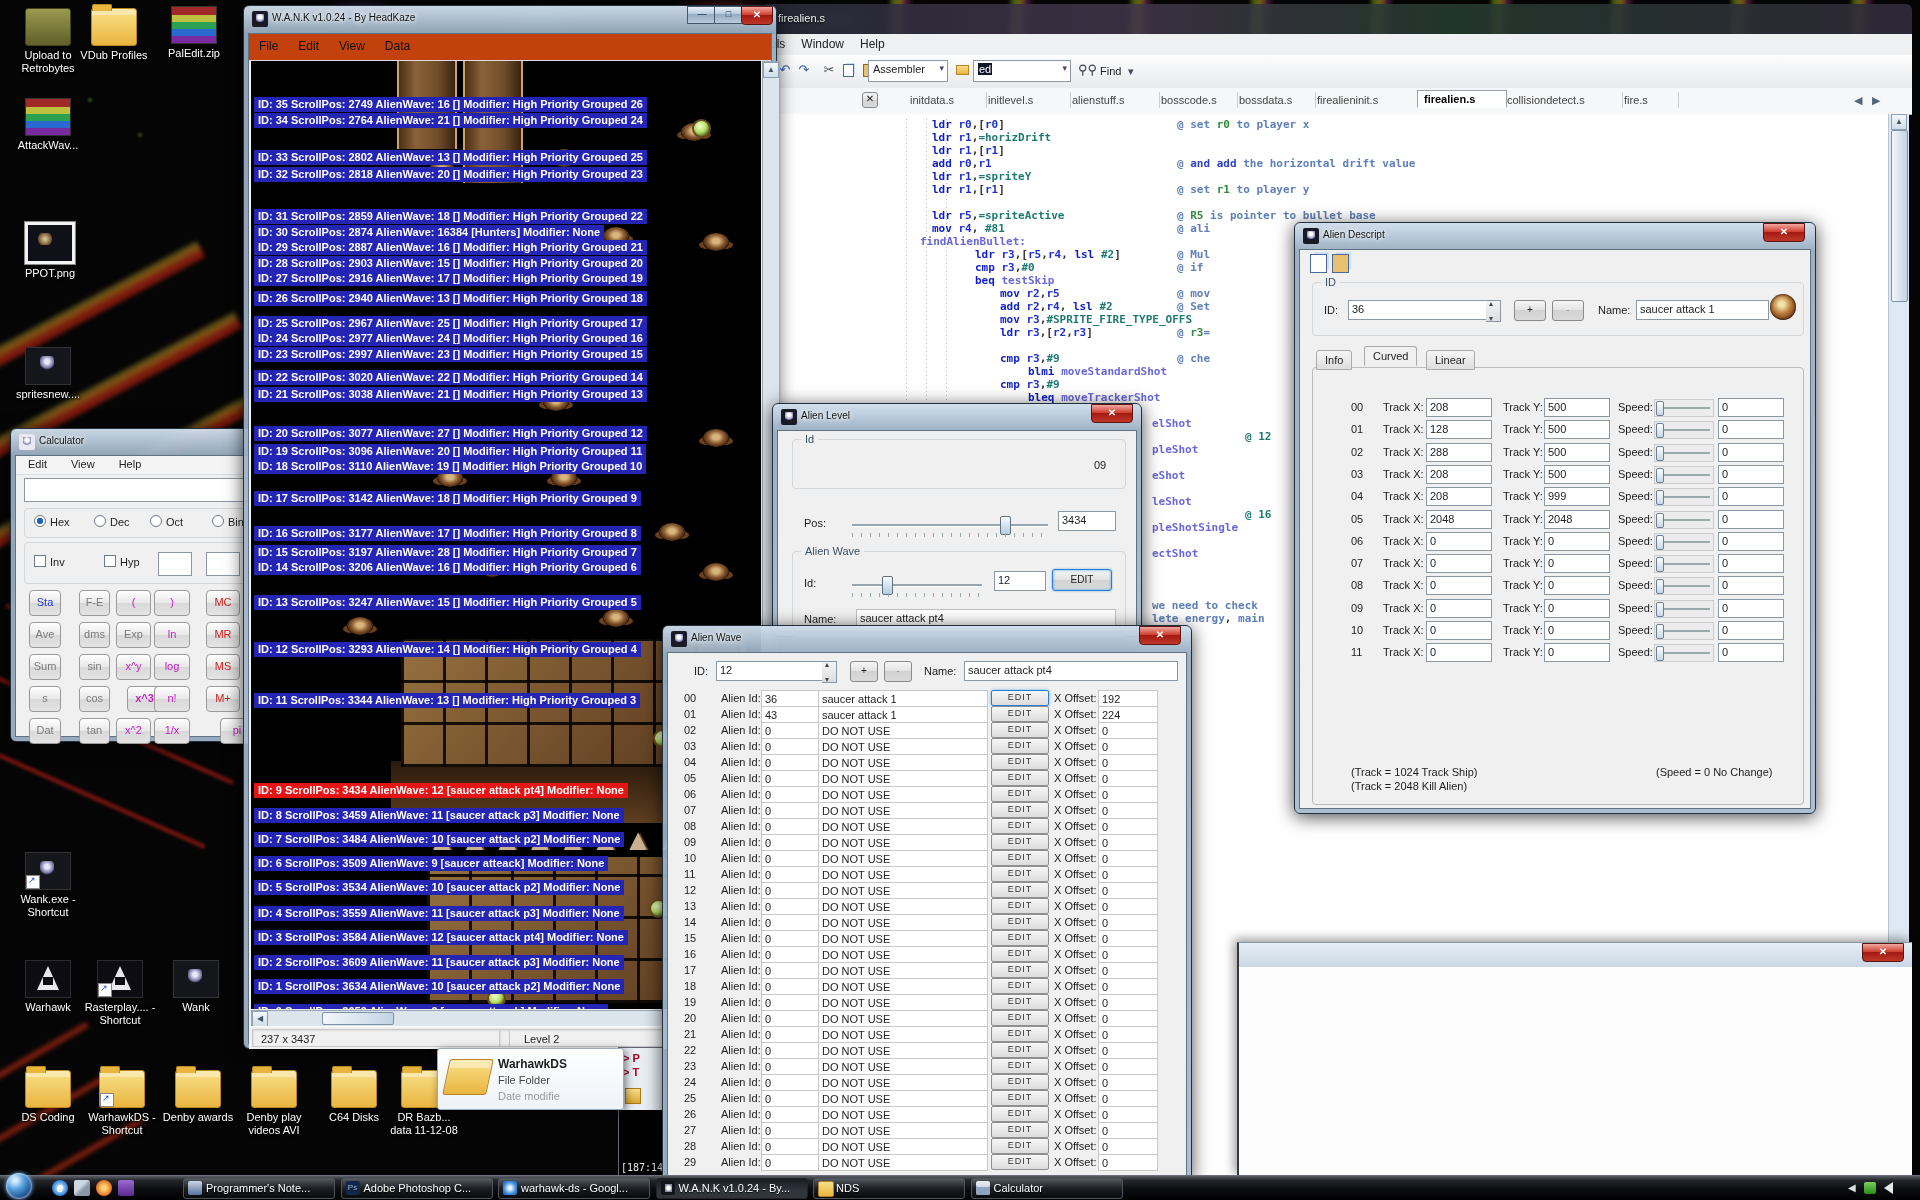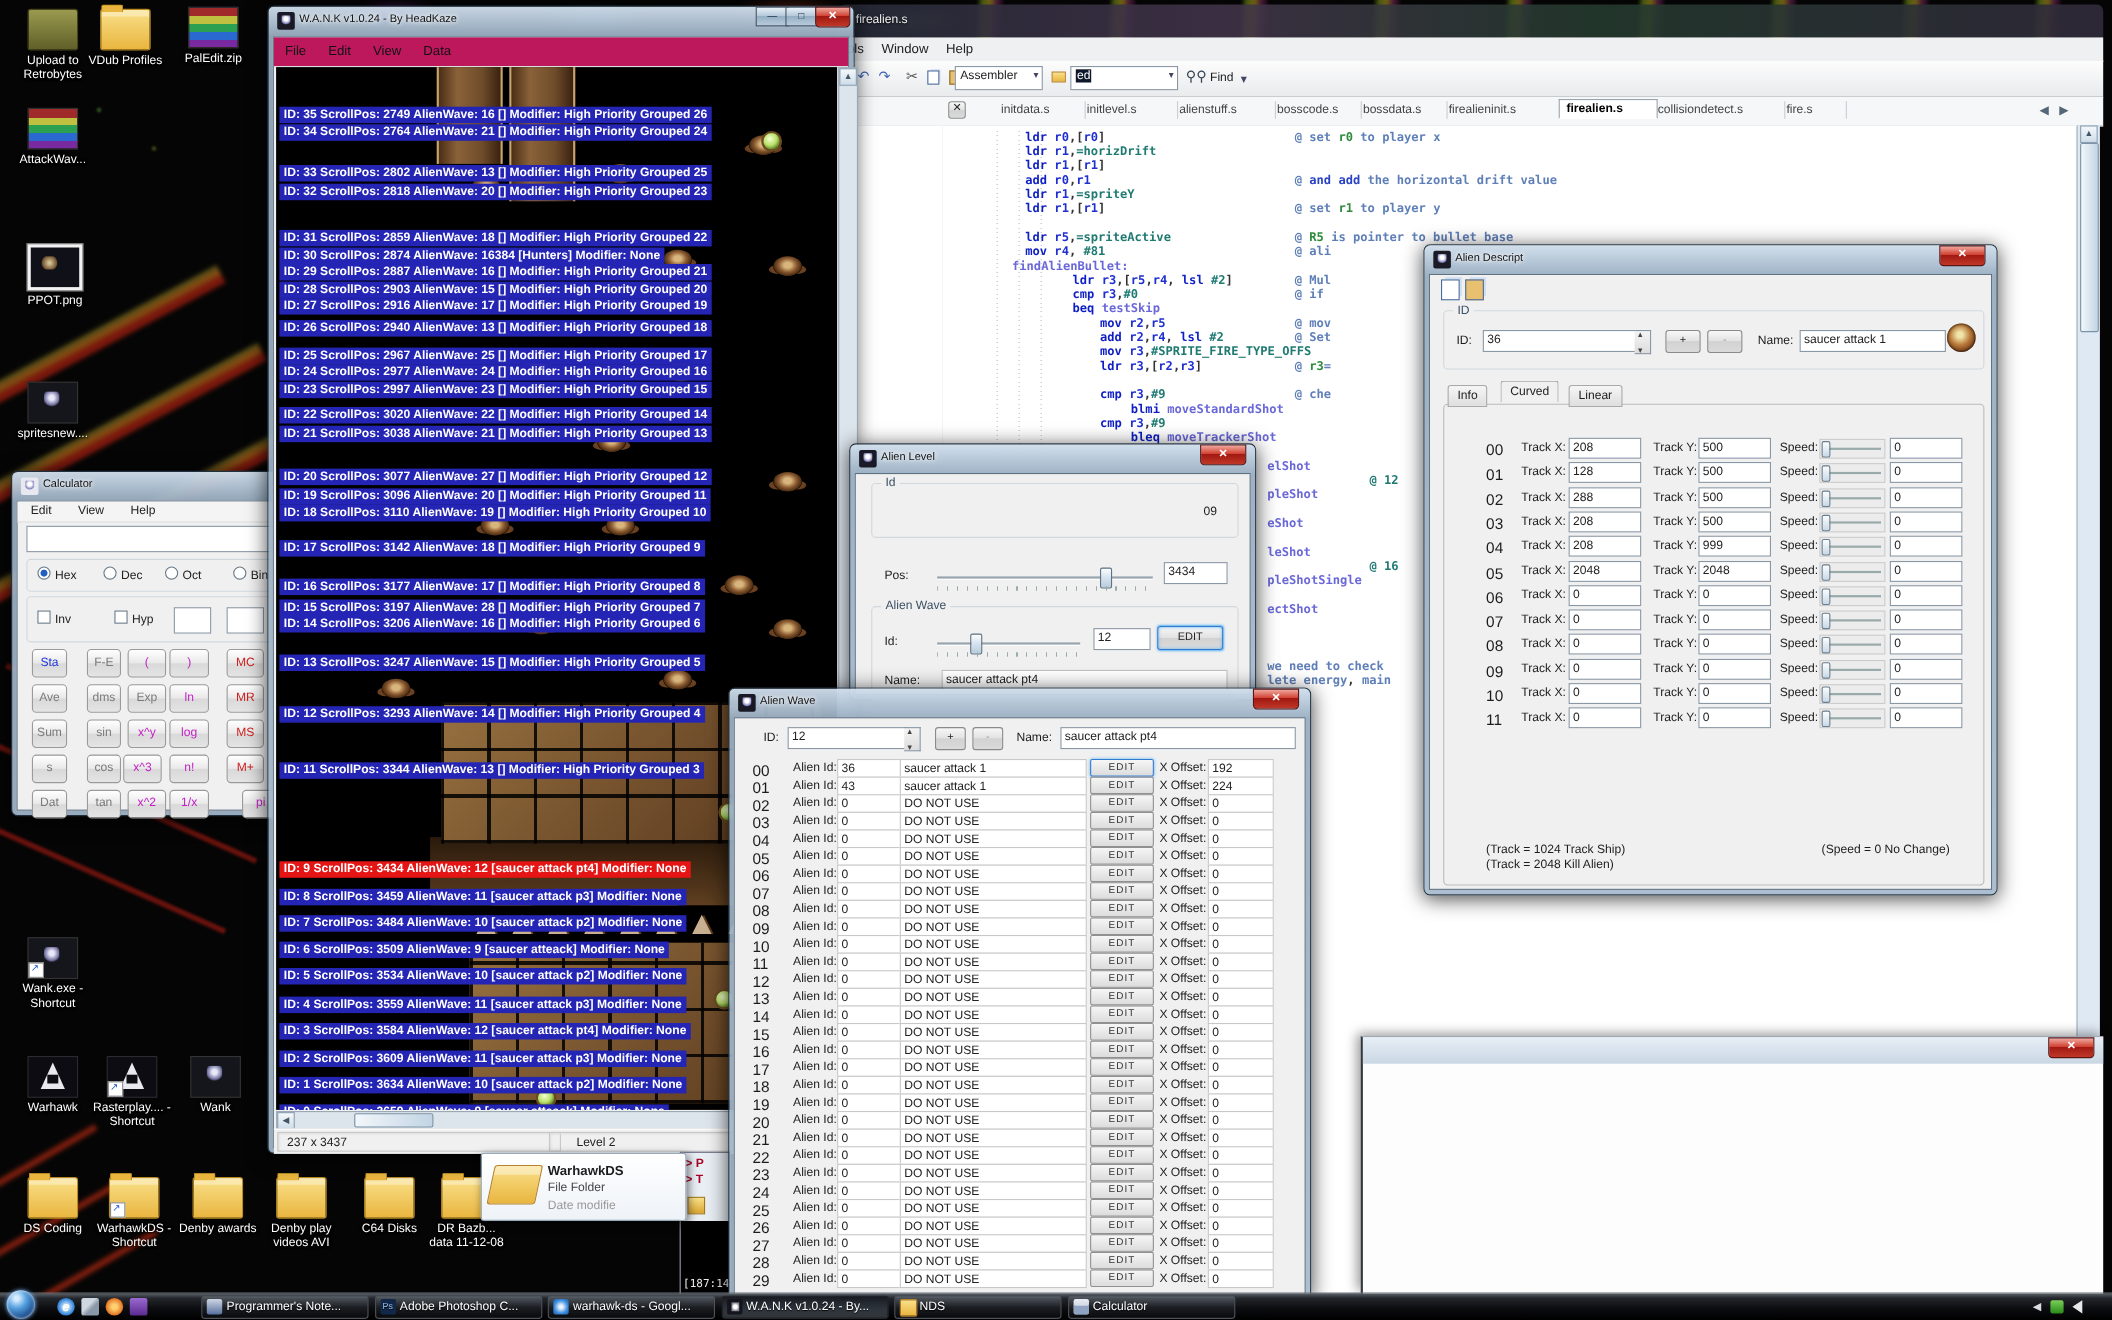--- a/index.html
+++ b/index.html
@@ -104,21 +104,21 @@
   .iguide{position:absolute;width:1px;background:repeating-linear-gradient(0deg,#bbb 0 1px,transparent 1px 4px);}
   .code-line{position:absolute;font-family:"DejaVu Sans Mono",monospace;font-size:11px;font-weight:bold;white-space:pre;line-height:13px;}
   .cd-k{color:#0f1fc4;} .cd-r{color:#1f2fd0;} .cd-p{color:#333;}
   .cd-s{color:#1f7a72;} .cd-n{color:#1f7a72;} .cd-l{color:#6a68d8;}
   .cd-c{color:#5f7fb8;font-weight:bold;} .cd-cb{color:#2b43c4;} .cd-cg{color:#2e8b3a;}
   .edscroll{position:absolute;background:#dfe9f4;border-left:1px solid #b4c4d4;}
   
   .aw-row,.ad-row{position:absolute;}
   .edit-btn{position:absolute;height:14px;background:linear-gradient(#f6f6f6,#dcdcdc);border:1px solid #909090;border-radius:2px;font-size:9px;color:#333;text-align:center;line-height:13px;letter-spacing:1px;}
   .edit-btn.focus{border:1px solid #2f7bd0;box-shadow:0 0 3px #59b0f0;}
-  .idx{position:absolute;font-size:14px;color:#1c1c1c;text-align:center;}
+  .idx{position:absolute;font-size:11px;color:#1c1c1c;text-align:center;}
   .clip-ico{position:absolute;top:4px;width:15px;height:17px;background:#fff;border:1px solid #4a6a9a;box-shadow:3px -3px 0 -1px #cfe0f4;}
   
   .cbtn{position:absolute;height:24px;background:linear-gradient(#ffffff,#e9e9e9 48%,#d9d9d9 52%,#e4e4e4);border:1px solid #9a9a9a;border-radius:4px;font-size:11px;text-align:center;line-height:23px;}
   .cb-b{color:#2038d8;} .cb-g{color:#7a7a7a;} .cb-m{color:#c420c4;} .cb-r{color:#d02020;}
   .radio{position:absolute;font-size:11px;color:#222;}
   .radio i{display:inline-block;width:10px;height:10px;border-radius:50%;border:1px solid #6a7a88;background:#fff;margin-right:4px;vertical-align:-1px;font-style:normal;}
   .radio.sel i{background:radial-gradient(circle,#2060c0 40%,#fff 50%);}
   .chk{position:absolute;font-size:11px;color:#222;}
   .chk i{display:inline-block;width:10px;height:10px;border:1px solid #6a7a88;background:#fff;margin-right:4px;vertical-align:-1px;}
   
@@ -357,40 +357,40 @@
         <div class="cbtn cb-g" style="left: 100px; top: 166px; width: 33px;">Exp</div>
         <div class="cbtn cb-m" style="left: 138px; top: 166px; width: 34px;">ln</div>
         <div class="cbtn cb-r" style="left: 190px; top: 166px; width: 32px;">MR</div>
         <div class="cbtn cb-g" style="left: 13px; top: 198px; width: 30px;">Sum</div>
         <div class="cbtn cb-g" style="left: 63px; top: 198px; width: 29px;">sin</div>
         <div class="cbtn cb-m" style="left: 100px; top: 198px; width: 33px;">x^y</div>
         <div class="cbtn cb-m" style="left: 138px; top: 198px; width: 34px;">log</div>
         <div class="cbtn cb-r" style="left: 190px; top: 198px; width: 32px;">MS</div>
         <div class="cbtn cb-g" style="left: 13px; top: 230px; width: 30px;">s</div>
         <div class="cbtn cb-g" style="left: 63px; top: 230px; width: 29px;">cos</div>
-        <div class="cbtn cb-m" style="left: 96px; top: 230px; width: 33px;">x^3</div>
+        <div class="cbtn cb-m" style="left: 111px; top: 230px; width: 33px; font-weight: bold;">x^3</div>
         <div class="cbtn cb-m" style="left: 138px; top: 230px; width: 34px;">n!</div>
         <div class="cbtn cb-r" style="left: 190px; top: 230px; width: 32px;">M+</div>
         <div class="cbtn cb-g" style="left: 13px; top: 262px; width: 30px;">Dat</div>
         <div class="cbtn cb-g" style="left: 63px; top: 262px; width: 29px;">tan</div>
         <div class="cbtn cb-m" style="left: 100px; top: 262px; width: 33px;">x^2</div>
         <div class="cbtn cb-m" style="left: 138px; top: 262px; width: 34px;">1/x</div>
         <div class="cbtn cb-m" style="left: 204px; top: 262px; width: 32px;">pi</div>
       </div>
   </div>
 </div>
 
 <div class="win glass" id="wank" style="left:243px;top:5px;width:532px;height:1042px;z-index:5;">
   <div class="dlg-ico"></div>
   <div class="win-title">W.A.N.K v1.0.24 - By HeadKaze</div>
   <div class="cap-btn" style="left:443px;width:28px;">—</div>
   <div class="cap-btn" style="left:470px;width:27px;">□</div>
   <div class="cap-close" style="left:497px;width:30px;">✕</div>
   <div class="win-body" style="top:27px;">
-    <div id="wank-menu" style="position:absolute;left:0;top:0;width:100%;height:26px;background:#be185d;border-bottom:1px solid #ddd;"><span>File</span><span>Edit</span><span>View</span><span>Data</span></div>
+    <div id="wank-menu" style="position:absolute;left:0;top:0;width:100%;height:26px;background:#c2410c;border-bottom:1px solid #ddd;"><span>File</span><span>Edit</span><span>View</span><span>Data</span></div>
     <div id="wank-canvas" style="left:2px;top:27px;width:510px;height:948px;">
       <div class="pillar" style="left:146px;top:0;width:56px;height:88px;"></div>
       <div class="pillar" style="left:212px;top:0;width:56px;height:122px;"></div>
       <div class="tband" style="left:140px;top:700px;width:370px;height:62px;"></div>
       <div class="tgrid" style="left:150px;top:578px;width:345px;height:128px;"></div>
       <div class="pyr" style="left:176px;top:766px;">▲▲▲▲▲▲▲▲▲</div>
       <div class="tgrid" style="left:176px;top:796px;width:332px;height:146px;"></div>
       <div id="wank-decor">
           <div class="moth" style="left: 178px; top: 100px;"></div>
           <div class="moth" style="left: 300px; top: 88px;"></div>

